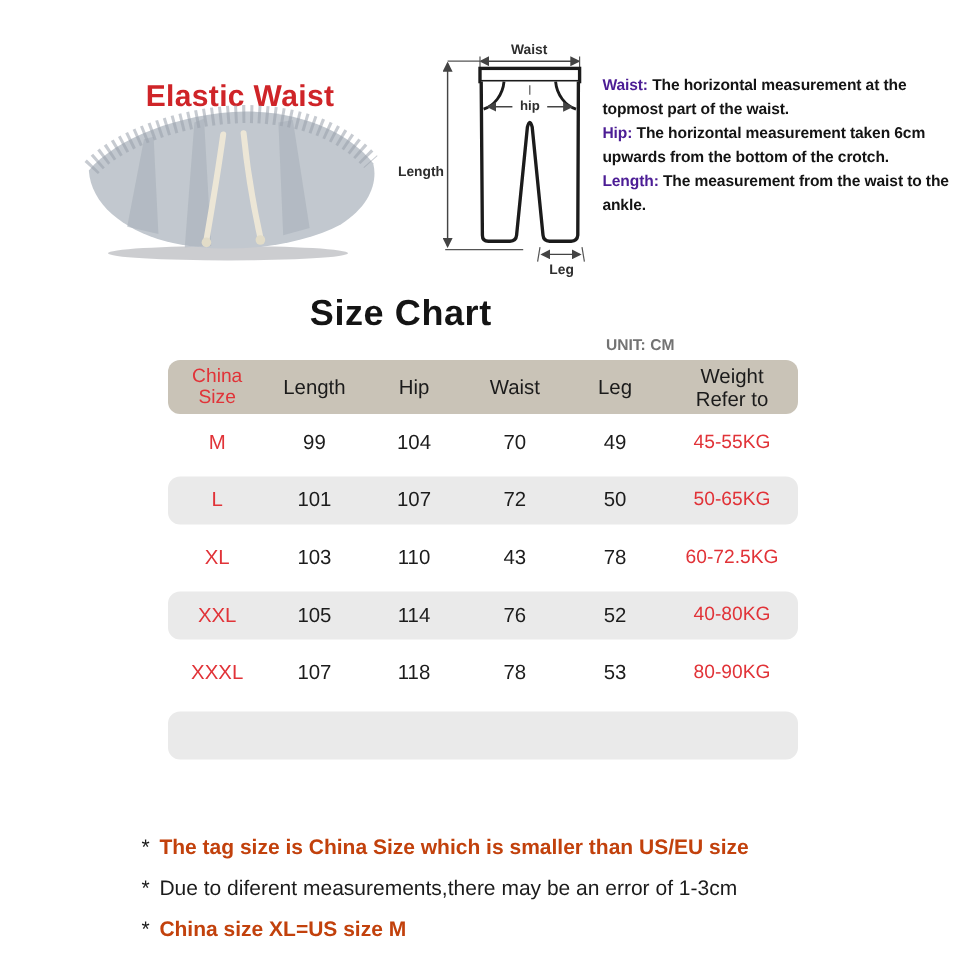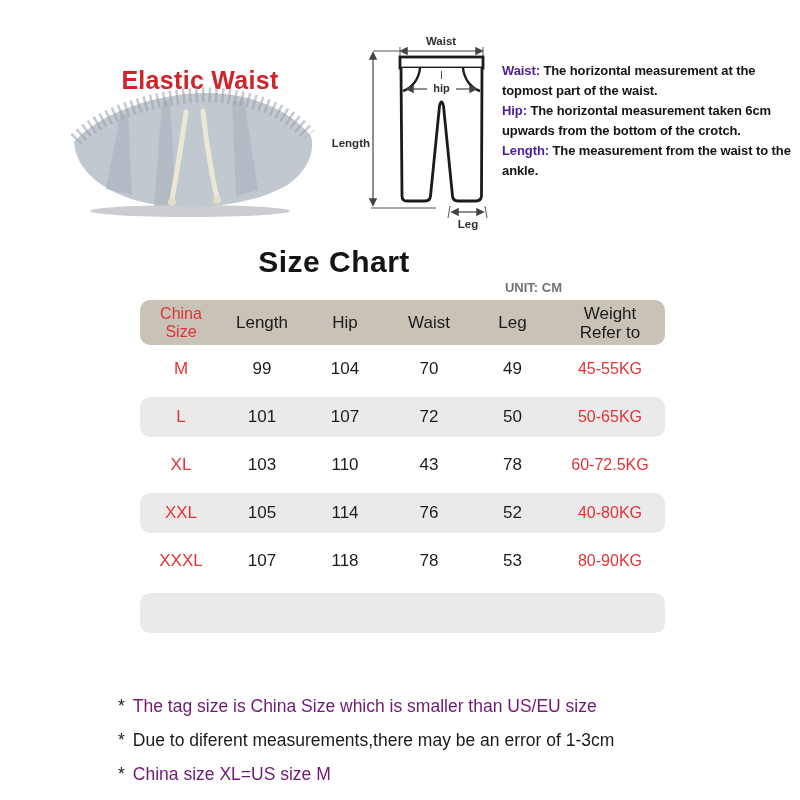--- a/index.html
+++ b/index.html
@@ -59,21 +59,21 @@
   }
   .st-row.striped{height:40px;margin:4px 0;background:var(--stripe);border-radius:10px;}
   .cell{display:block;}
   .cell-size{color:var(--table-red);}
   .cell-weight{color:var(--table-red);font-size:16px;}
   .empty-bar{height:40px;margin-top:8px;background:var(--stripe);border-radius:10px;}
   
   .notes{position:absolute;left:118px;top:689px;width:650px;}
   .note{font-size:17.5px;line-height:34px;color:#1b1b1b;}
   .note .bullet{color:#1b1b1b;margin-right:8px;}
-  .note .red{color:#701a75;}
+  .note .red{color:#c2410c;font-weight:bold;}
 </style>
 </head>
 <body>
 
 <div class="canvas">
 
   <div class="elastic-label">Elastic Waist</div>
 
   <svg class="photo-svg" width="258" height="132" viewBox="0 0 258 132" aria-hidden="true">
     <ellipse cx="128" cy="125" rx="100" ry="6" fill="#555b63" opacity="0.30"></ellipse>

